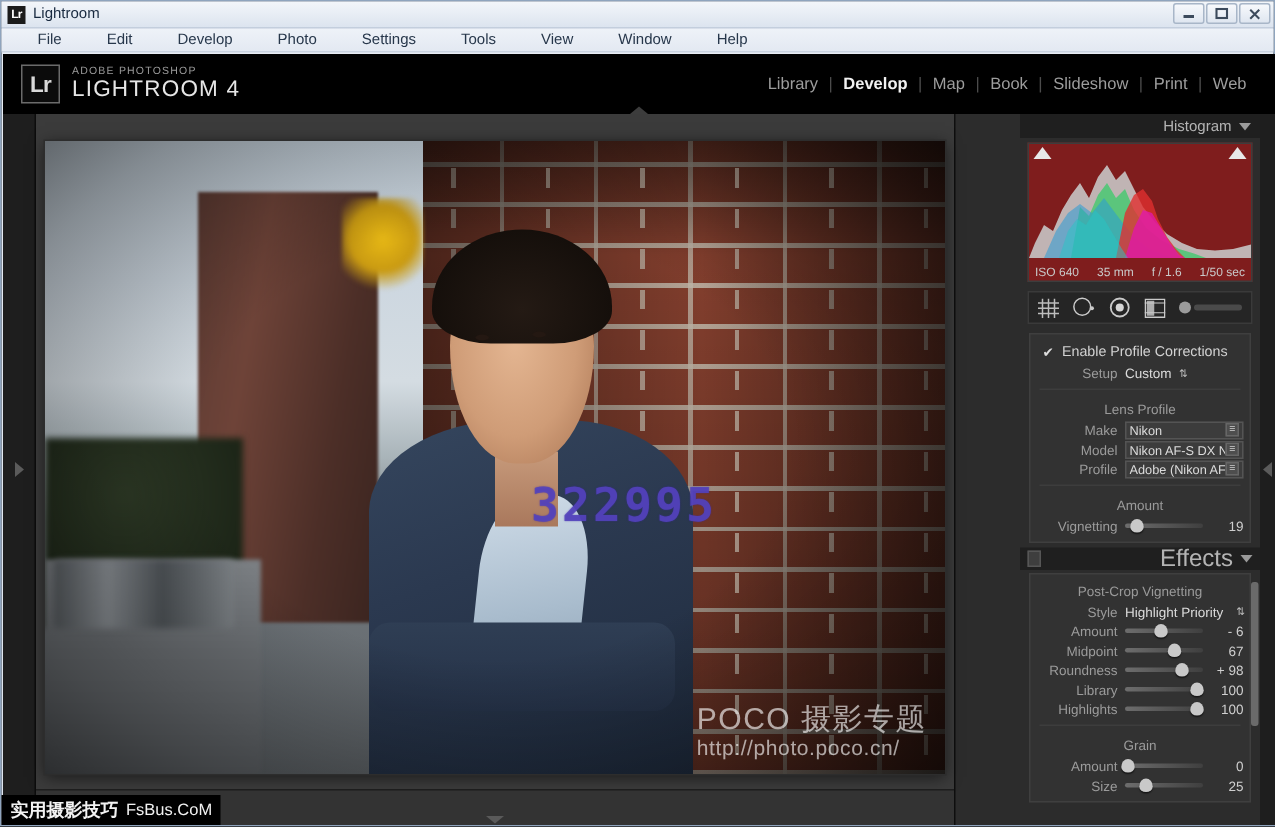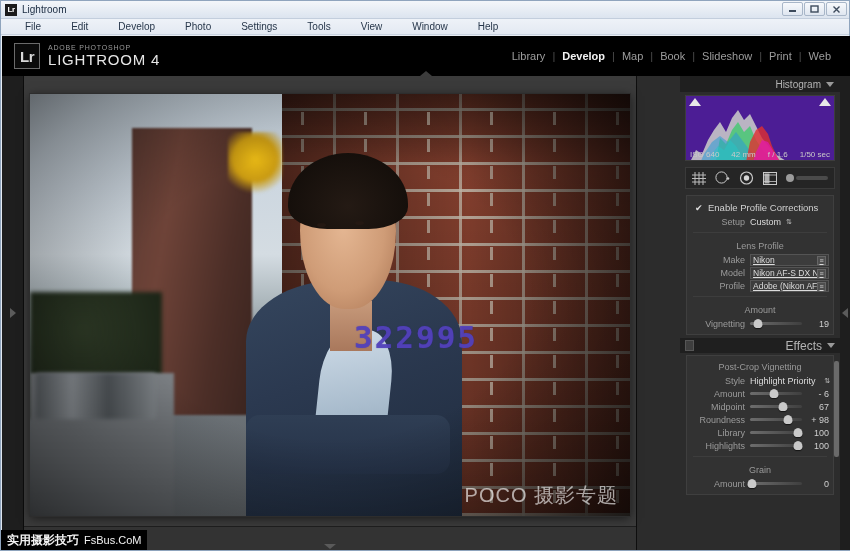--- a/index.html
+++ b/index.html
@@ -247,21 +247,21 @@
     height: 16px; display: flex; align-items: center; justify-content: flex-end;
     padding-right: 6px; background: #1f1f1f; gap: 5px;
   }
   .panel-header .ph-title { font-size: 10px; color: #b4b4b4; }
   .tri-down {
     width: 0; height: 0; border-left: 4px solid transparent;
     border-right: 4px solid transparent; border-top: 5px solid #9a9a9a;
   }
   .hist-wrap { padding: 3px 5px 2px 5px; background: #2c2c2c; }
   .hist {
-    position: relative; height: 66px; background: #4c1d95;
+    position: relative; height: 93px; background: #7f1d1d;
     border: 1px solid #3d3d3d; overflow: hidden; text-align: center;
   }
   .hist svg { display: block; }
   .hist-corner {
     position: absolute; top: 2px; width: 0; height: 0;
     border-left: 6px solid transparent; border-right: 6px solid transparent;
     border-bottom: 8px solid #e8e8e8;
   }
   .hist-corner.l { left: 3px; }
   .hist-corner.r { right: 3px; }
@@ -289,35 +289,35 @@
   }
   .sec-title-row {
     display: flex; align-items: center; justify-content: flex-end;
     height: 15px; padding-right: 5px; gap: 5px; background: #1f1f1f;
     margin: 3px -6px 0 -6px;
   }
   .sec-title-row .sw {
     width: 9px; height: 11px; background: #3e3e3e; border: 1px solid #565656;
     margin-right: auto; margin-left: 5px;
   }
-  .sec-title { font-size: 12px; color: #b4b4b4; }
+  .sec-title { font-size: 16px; color: #b4b4b4; }
   .grp-label {
     text-align: center; font-size: 9px; color: #9a9a9a; padding: 4px 0 2px;
   }
   .check-row { display: flex; align-items: center; gap: 5px; padding: 4px 0 2px 4px; }
   .chk {
     width: 8px; height: 8px; color: #ddd; font-size: 9px; line-height: 8px;
   }
   .check-label { font-size: 9.5px; color: #d2d2d2; }
   .lbl { width: 54px; text-align: right; color: #9b9b9b; font-size: 9px; }
   .val { width: 22px; text-align: right; color: #cfcfcf; font-size: 9px; }
   .combo {
     flex: 1; height: 12px; background: #3c3c3c; border: 1px solid #545454;
-    display: flex; align-items: flex-end; padding: 0 2px;
-    font-size: 8.5px; color: #dcdcdc; overflow: hidden; white-space: nowrap; text-decoration: underline;
+    display: flex; align-items: flex-start; padding: 0 2px;
+    font-size: 8.5px; color: #dcdcdc; overflow: hidden; white-space: nowrap;
   }
   .combo .txt { flex: 1; overflow: hidden; text-overflow: clip; }
   .combo .cbtn {
     width: 9px; height: 9px; background: #4e4e4e; border: 1px solid #666;
     color: #cfcfcf; font-size: 7px; line-height: 8px; text-align: center;
   }
   .sel-text { font-size: 9px; color: #dcdcdc; }
   .sel-arrows { font-size: 7px; color: #bdbdbd; letter-spacing: -1px; }
   .slider { flex: 1; position: relative; height: 11px; display: flex; align-items: center; }
   .slider .track {
@@ -461,20 +461,21 @@
             <div class="ph-shirt"></div>
             <div class="ph-arm"></div>
             <div class="ph-neck"></div>
             <div class="ph-face"></div>
             <div class="ph-hair"></div>
             <div class="ph-eye l"></div>
             <div class="ph-eye r"></div>
             <div class="ph-vig"></div>
             <div class="wm-poco">
               <div class="p1">POCO 摄影专题</div>
+              <div class="p2">http://photo.poco.cn/</div>
             </div>
           </div>
           <div class="wm-number">322995</div>
         </div>
 
         <div class="center-bottom">
           <div class="tb-btn">
             <div class="inner"></div>
           </div>
           <div class="tb-grp">
@@ -502,21 +503,21 @@
               <path d="M58,76 L64,46 L70,34 L76,30 L82,38 L86,50 L92,62 L98,70 L104,76 Z" fill="#e03030" opacity="0.80"></path>
               <path d="M64,76 L70,56 L76,44 L82,46 L88,56 L94,66 L100,74 L104,76 Z" fill="#e019a8" opacity="0.80"></path>
               <path d="M160,76 L166,56 L172,40 L176,30 L180,40 L184,34 L188,44 L192,60 L192,76 Z" fill="#79b8e8" opacity="0.80"></path>
               <path d="M164,76 L170,62 L176,52 L182,50 L188,58 L192,66 L192,76 Z" fill="#d8d830" opacity="0.55"></path>
               <path d="M20,76 L26,58 L32,50 L38,54 L44,44 L50,50 L56,60 L62,70 L66,76 Z" fill="#26c6c6" opacity="0.50"></path>
             </svg>
             <div class="hist-corner l"></div>
             <div class="hist-corner r"></div>
             <div class="hist-meta">
               <span>ISO 640</span>
-              <span>42 mm</span>
+              <span>35 mm</span>
               <span>f / 1.6</span>
               <span>1/50 sec</span>
             </div>
           </div>
         </div>
 
         <div class="toolstrip">
           <svg width="14" height="13" viewBox="0 0 14 13">
             <g stroke="#bdbdbd" stroke-width="1" fill="none">
               <path d="M3 0 V13 M7 0 V13 M11 0 V13 M0 3 H14 M0 6.5 H14 M0 10 H14"></path>
@@ -650,20 +651,28 @@
               <div class="divider"></div>
               <div class="grp-label">Grain</div>
               <div class="sec-row">
                 <span class="lbl">Amount</span>
                 <span class="slider">
                       <span class="track"></span>
                       <span class="knob" style="left:3%"></span>
                     </span>
                 <span class="val">0</span>
               </div>
+              <div class="sec-row">
+                <span class="lbl">Size</span>
+                <span class="slider">
+                      <span class="track"></span>
+                      <span class="knob" style="left:27%"></span>
+                    </span>
+                <span class="val">25</span>
+              </div>
 
             </div>
           </div>
 
           <div class="right-scrollbar">
             <div class="thumb" style="top:168px;height:96px;"></div>
           </div>
         </div>
 
       </div>

